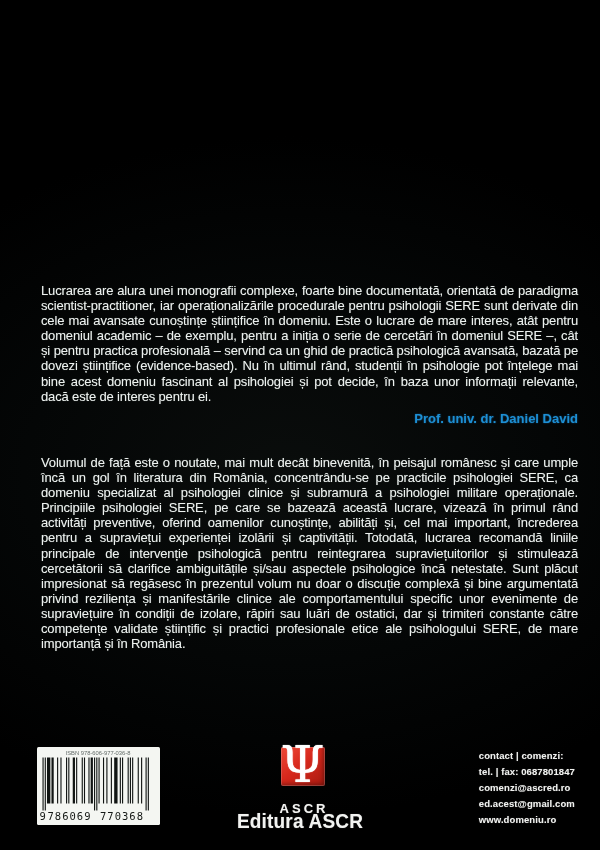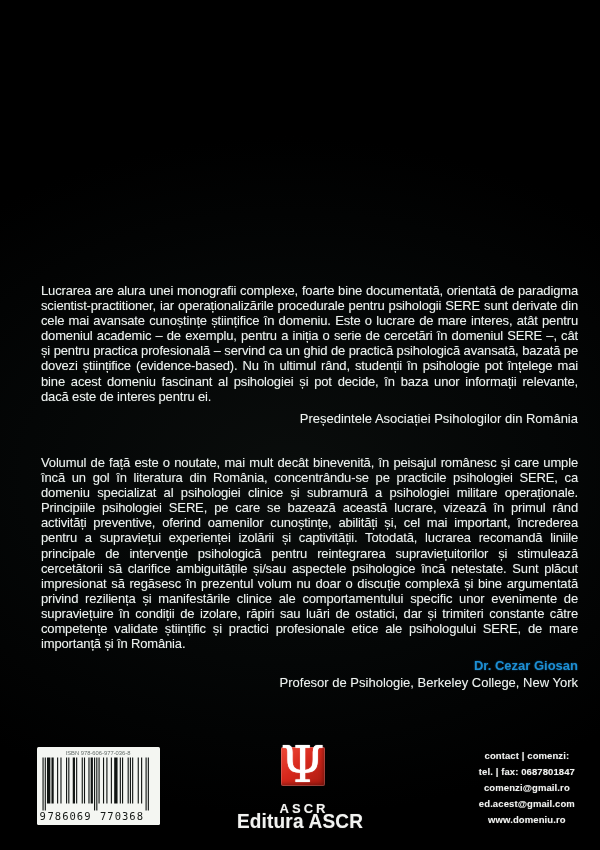--- a/index.html
+++ b/index.html
@@ -45,45 +45,41 @@
   .logo-acronym{
     margin-top:7px;color:#f3f3f1;font-size:13px;font-weight:700;
     letter-spacing:3px;text-indent:3px;text-shadow:0 0 1px rgba(255,255,255,.4);
   }
   .publisher-name{
     position:absolute;left:180px;top:810px;width:240px;text-align:center;
     color:#f2f3f1;font-size:20px;font-weight:700;letter-spacing:0.2px;
     transform:scaleX(.95);text-shadow:0 0 1px rgba(255,255,255,.4);
   }
 
-  .contact-block{position:absolute;right:25px;top:748px;text-align:center;margin-left:36px;}
+  .contact-block{position:absolute;right:25px;top:748px;text-align:left;margin-left:36px;}
   .contact-line{
     color:#f0f1ef;font-size:9.5px;font-weight:700;line-height:16px;
     letter-spacing:0.1px;text-shadow:0 0 1px rgba(255,255,255,.35);
   }
   .barcode-digits{font-family:"DejaVu Sans Mono","Liberation Mono",monospace;}
 </style>
 </head>
 <body>
 
 <div class="cover">
 
   <section class="testimonial t1">
     <p class="body-text">Lucrarea are alura unei monografii complexe, foarte bine documentată, orientată de paradigma scientist-practitioner, iar operaționalizările procedurale pentru psihologii SERE sunt derivate din cele mai avansate cunoștințe științifice în domeniu. Este o lucrare de mare interes, atât pentru domeniul academic – de exemplu, pentru a iniția o serie de cercetări în domeniul SERE –, cât și pentru practica profesională – servind ca un ghid de practică psihologică avansată, bazată pe dovezi științifice (evidence-based). Nu în ultimul rând, studenții în psihologie pot înțelege mai bine acest domeniu fascinant al psihologiei și pot decide, în baza unor informații relevante, dacă este de interes pentru ei.</p>
     <div class="attribution">
-      <div class="author-title">Președintele Asociației Psihologilor din România</div>
+      <div class="author-name">Prof. univ. dr. Daniel David</div>
     </div>
   </section>
 
   <section class="testimonial t2">
     <p class="body-text">Volumul de față este o noutate, mai mult decât binevenită, în peisajul românesc și care umple încă un gol în literatura din România, concentrându-se pe practicile psihologiei SERE, ca domeniu specializat al psihologiei clinice și subramură a psihologiei militare operaționale. Principiile psihologiei SERE, pe care se bazează această lucrare, vizează în primul rând activități preventive, oferind oamenilor cunoștințe, abilități și, cel mai important, încrederea pentru a supraviețui experienței izolării și captivității. Totodată, lucrarea recomandă liniile principale de intervenție psihologică pentru reintegrarea supraviețuitorilor și stimulează cercetătorii să clarifice ambiguitățile și/sau aspectele psihologice încă netestate. Sunt plăcut impresionat să regăsesc în prezentul volum nu doar o discuție complexă și bine argumentată privind reziliența și manifestările clinice ale comportamentului specific unor evenimente de supraviețuire în condiții de izolare, răpiri sau luări de ostatici, dar și trimiteri constante către competențe validate științific și practici profesionale etice ale psihologului SERE, de mare importanță și în România.</p>
-    <div class="attribution">
-      <div class="author-name">Dr. Cezar Giosan</div>
-      <div class="author-title">Profesor de Psihologie, Berkeley College, New York</div>
-    </div>
   </section>
 
   <div class="barcode-wrap">
     <svg width="123" height="78" viewBox="0 0 123 78">
       <rect x="0" y="0" width="123" height="78" rx="1.5" fill="#f4f6f2"></rect>
       <text x="61" y="8" text-anchor="middle" font-size="5.8" fill="#47504d" opacity="0.85">ISBN 978-606-977-036-8</text>
       <g id="bars" fill="#111513">
           <rect x="5.50" y="10.5" width="1.12" height="53"></rect>
           <rect x="7.74" y="10.5" width="1.12" height="53"></rect>
           <rect x="9.98" y="10.5" width="3.36" height="46"></rect>
@@ -129,18 +125,18 @@
       <div class="logo-psi">Ψ</div>
     </div>
     <div class="logo-acronym">ASCR</div>
   </div>
 
   <div class="publisher-name">Editura ASCR</div>
 
   <div class="contact-block">
     <div class="contact-line">contact | comenzi:</div>
     <div class="contact-line">tel. | fax: 0687801847</div>
-    <div class="contact-line">comenzi@gmail.ro</div>
+    <div class="contact-line">comenzi@ascred.ro</div>
     <div class="contact-line">ed.acest@gmail.com</div>
     <div class="contact-line">www.domeniu.ro</div>
   </div>
 
 </div>
 
 </body></html>

